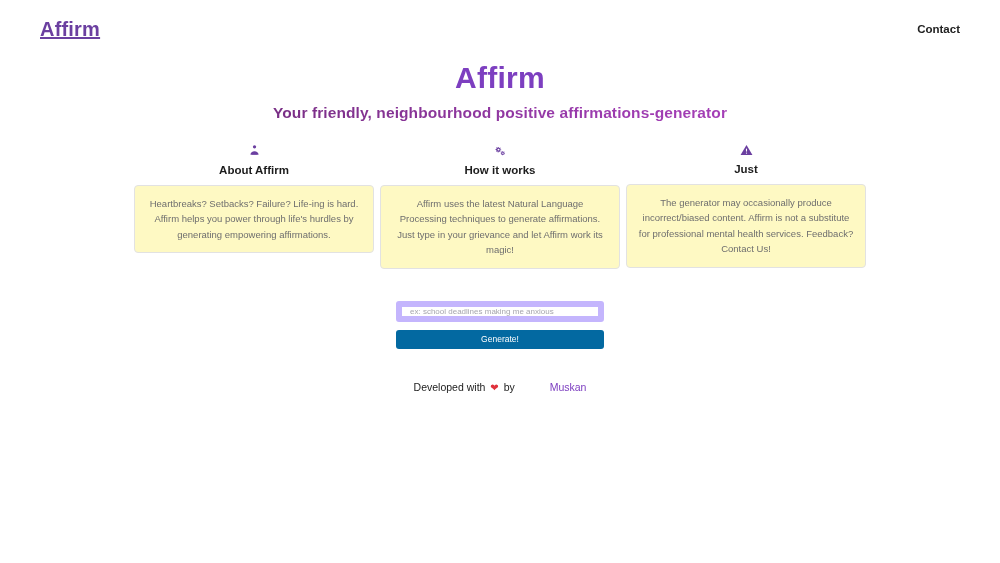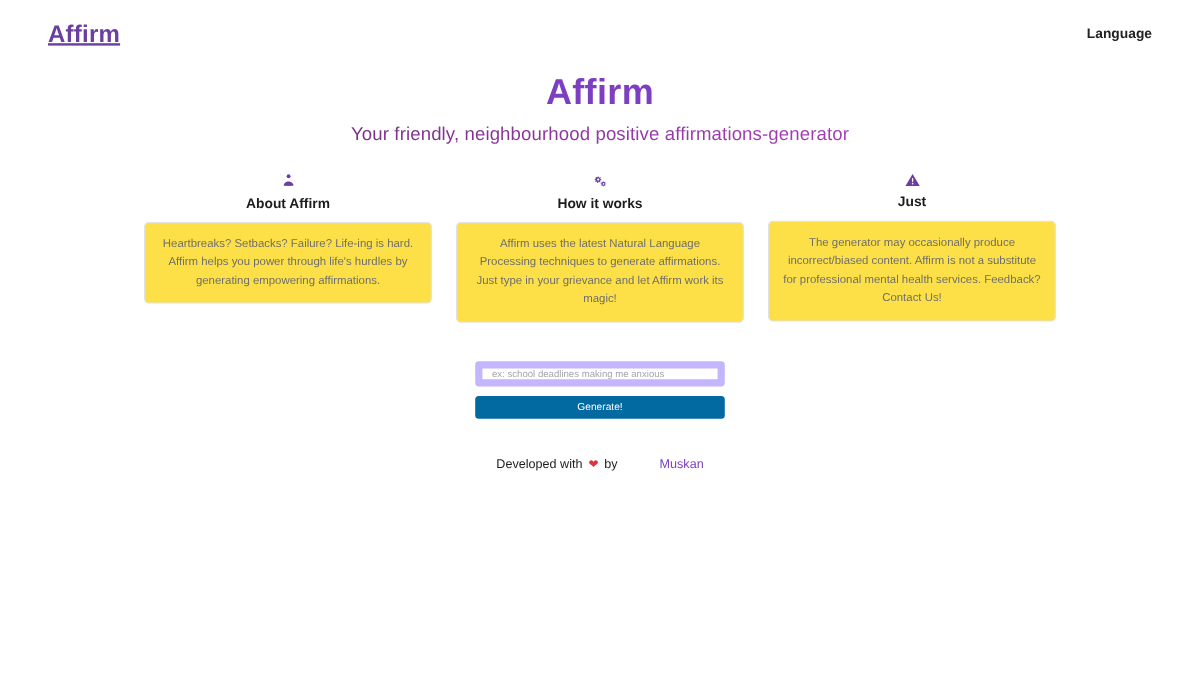--- a/index.html
+++ b/index.html
@@ -57,34 +57,34 @@
     font-size: 30px;
     font-weight: bold;
     color: #7d3fc0;
     margin: 0;
     line-height: 1.2;
     letter-spacing: 0.3px;
   }
   .hero-tagline {
     margin: 8px 0 0 0;
     font-size: 15.5px;
-    font-weight: normal;
+    font-weight: bold;
     letter-spacing: 0.1px;
     background-image: linear-gradient(90deg, #5d2060 0%, #7a2f86 28%, #9b3bae 60%, #b845c8 100%);
     -webkit-background-clip: text;
     background-clip: text;
     color: transparent;
     -webkit-text-fill-color: transparent;
   }
 
   
   .cards {
     display: flex;
     justify-content: center;
-    gap: 20px;
+    gap: 6px;
     margin-top: 22px;
     padding: 0 65px;
   }
   .card-col {
     width: 240px;
     display: flex;
     flex-direction: column;
     align-items: center;
   }
   .card-head {
@@ -103,21 +103,21 @@
     font-size: 11.5px;
     font-weight: bold;
     color: #1c1c1c;
     line-height: 1.2;
   }
   .card-box {
     width: 240px;
     min-height: 59px;
     border: 1px solid #e2e2e2;
     border-radius: 4px;
-    background: #fde047;
+    background: #fef9c3;
     padding: 10px 11px;
     display: flex;
     align-items: center;
     justify-content: flex-end;
   }
   .card-text {
     font-size: 9.5px;
     line-height: 1.62;
     color: #6e6e6e;
     text-align: center;
@@ -181,21 +181,21 @@
   }
 </style>
 </head>
 <body>
 
 <div class="page">
 
   <div class="navbar">
     <a class="brand" href="#">Affirm</a>
     <div class="nav-links">
-      <a class="nav-link" href="#">Language</a>
+      <a class="nav-link" href="#">Contact</a>
     </div>
   </div>
 
   <div class="hero">
     <h1 class="hero-title">Affirm</h1>
     <p class="hero-tagline">Your friendly, neighbourhood positive affirmations-generator</p>
   </div>
 
   <div class="cards">
 

